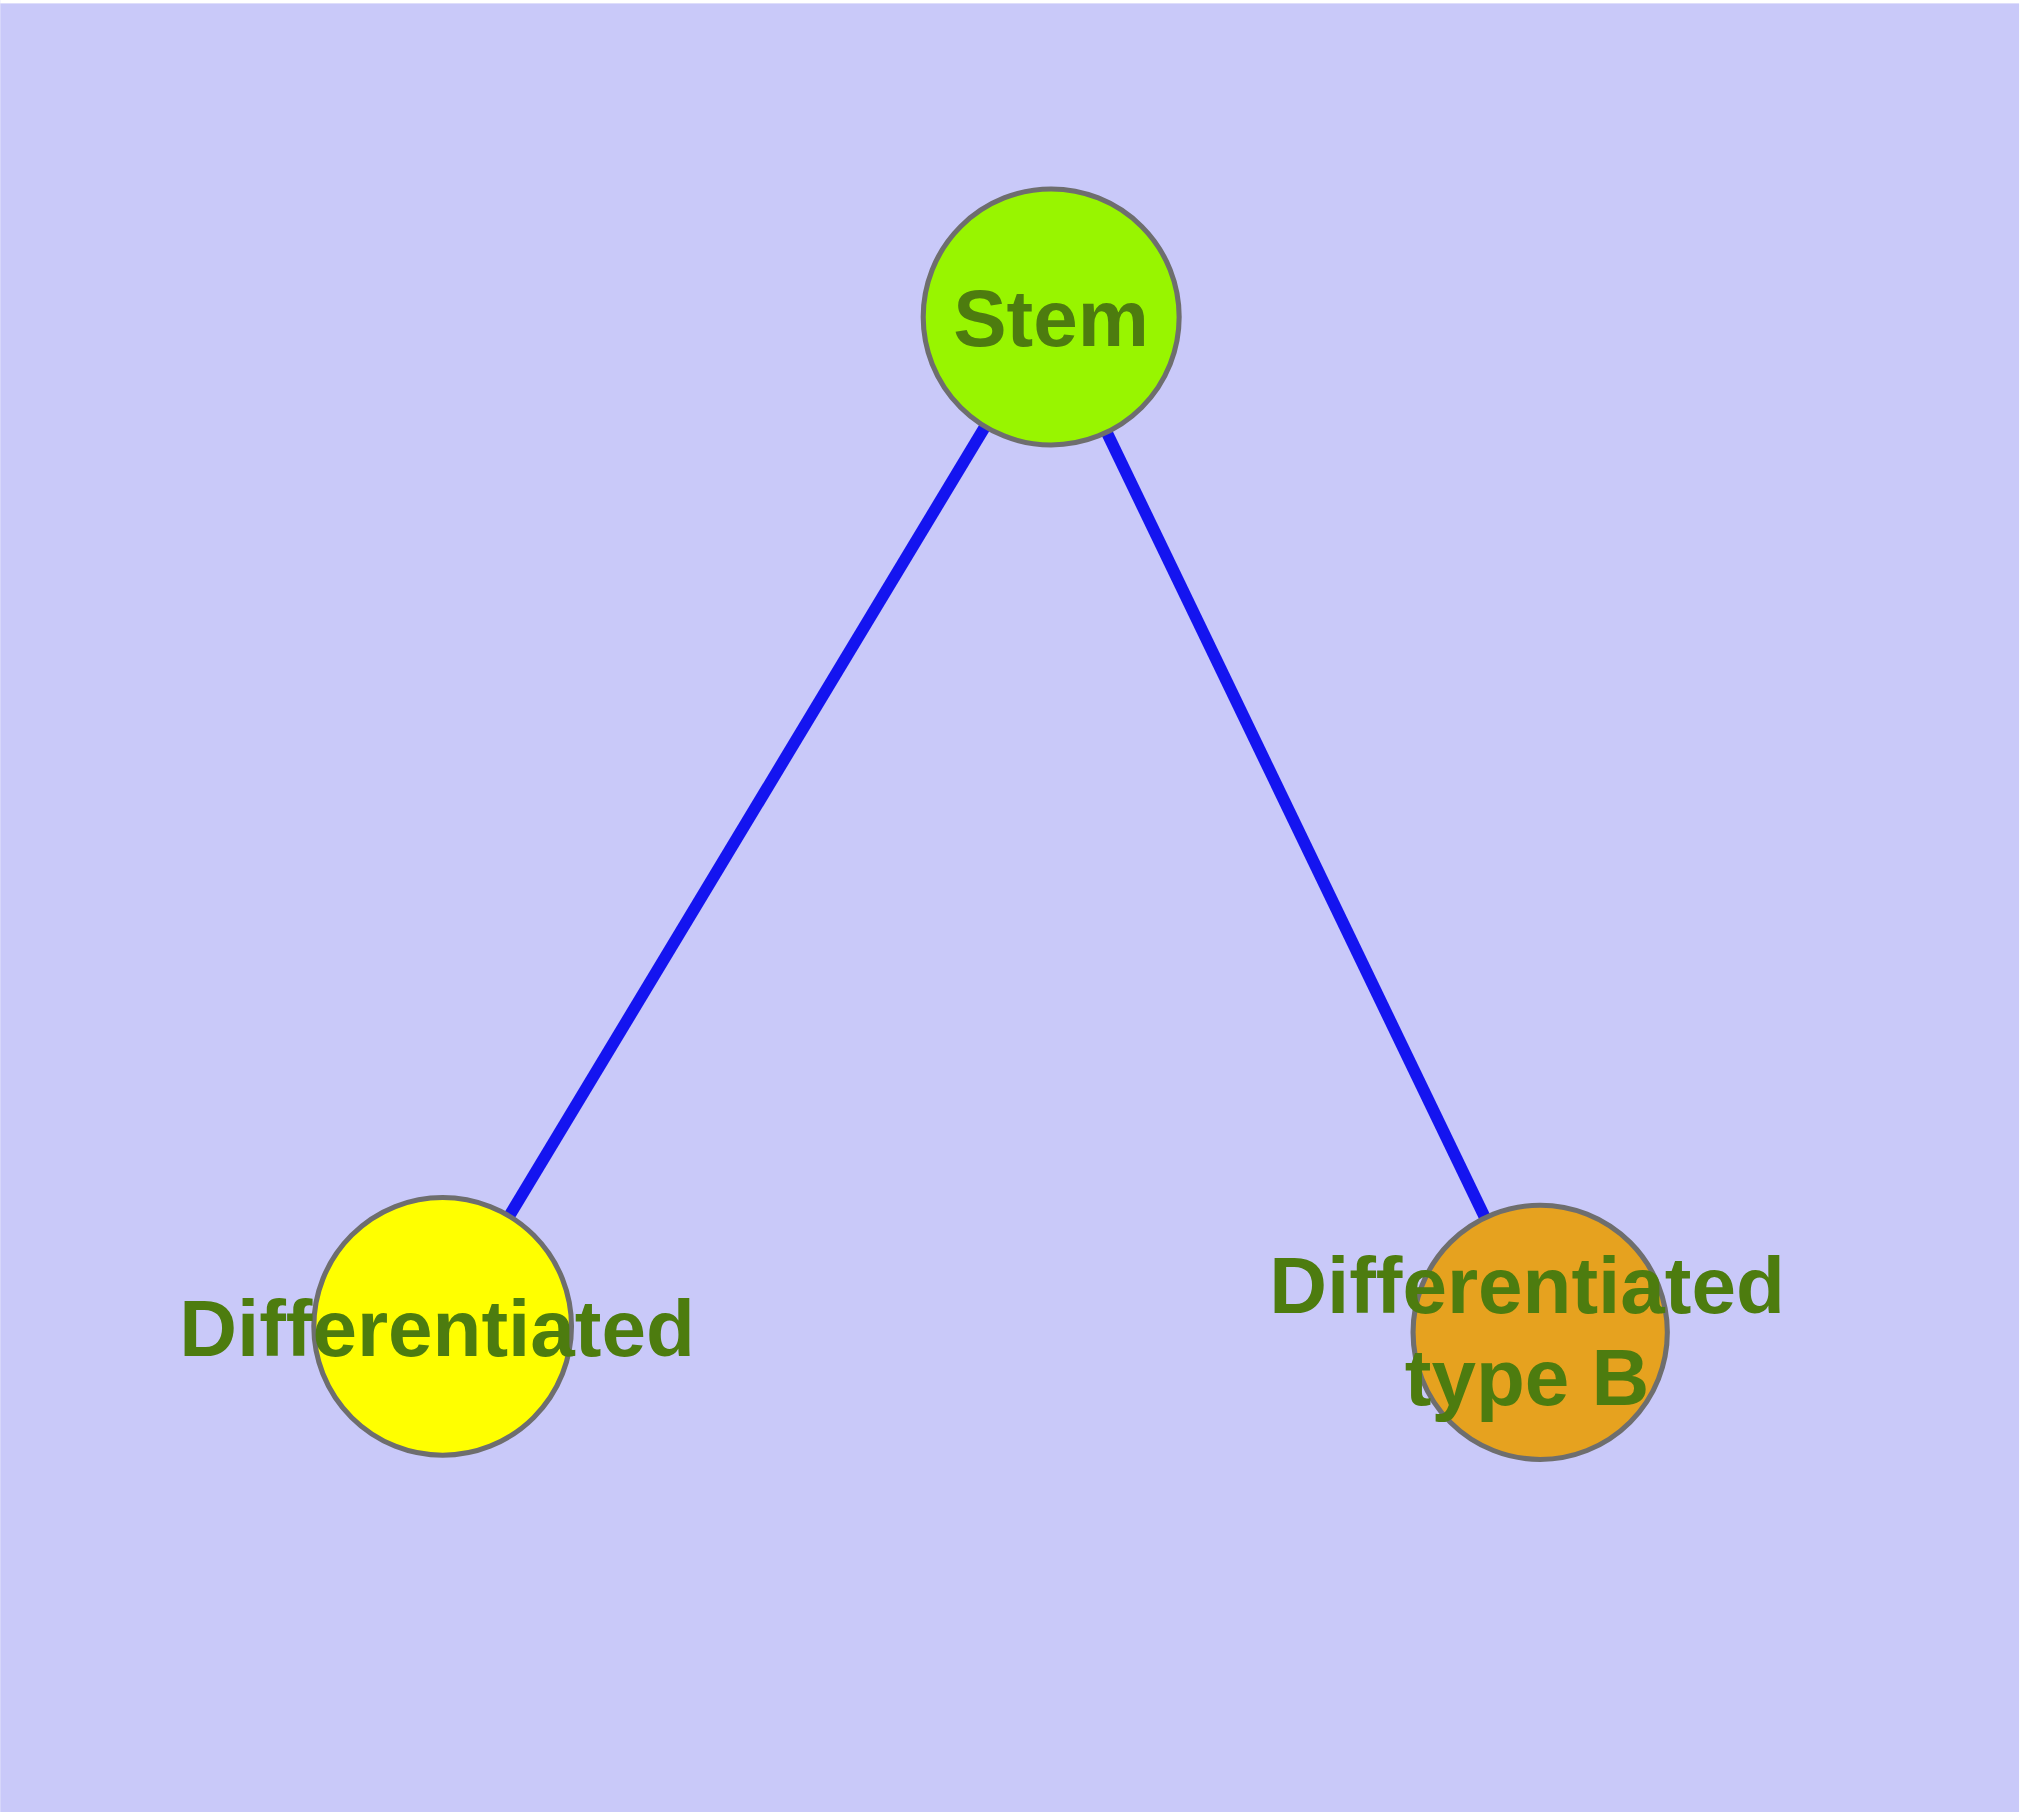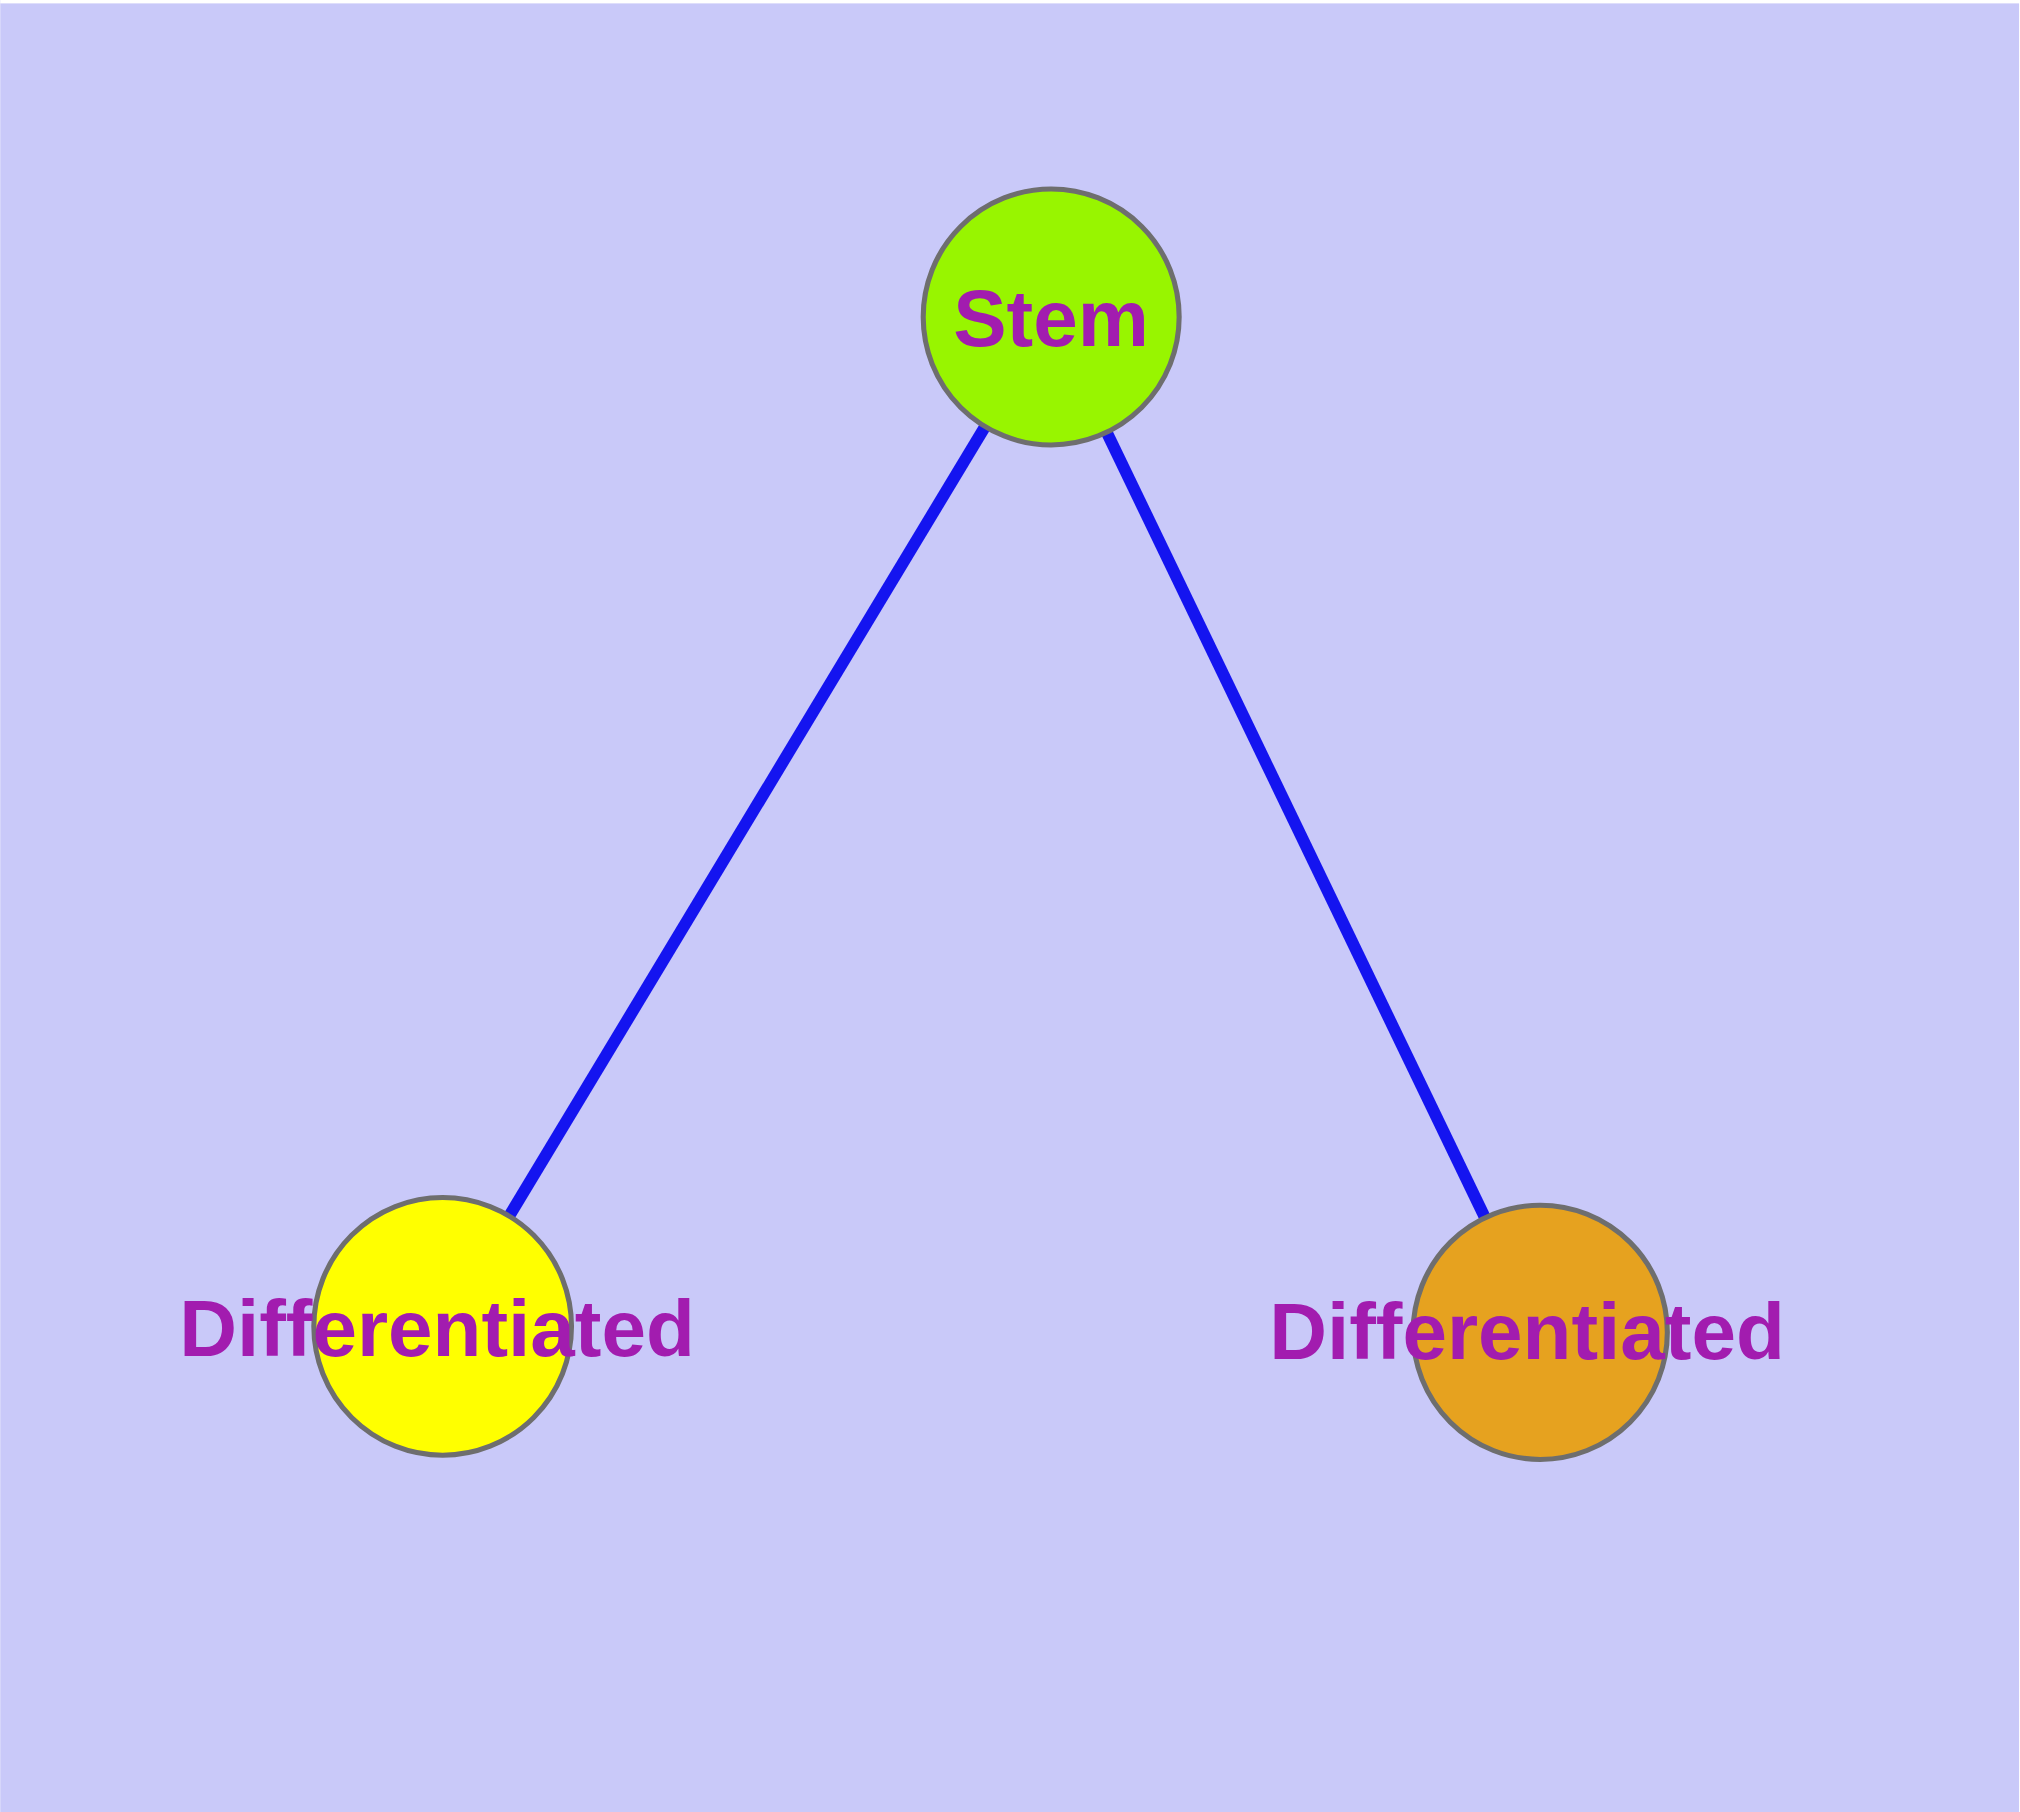--- a/index.html
+++ b/index.html
@@ -30,21 +30,21 @@
     stroke-width: 6;
   }
   .node-label {
     position: absolute;
     transform: translate(-50%, -50%);
     text-align: center;
     white-space: nowrap;
     font-weight: bold;
     font-size: 80px;
     line-height: 92px;
-    color: #a21caf;
+    color: #4d7c0f;
     pointer-events: none;
   }
 </style>
 </head>
 <body>
 
 <div class="canvas">
 
   <svg class="diagram-svg" viewBox="0 0 2384 2138" xmlns="http://www.w3.org/2000/svg">
 
@@ -65,16 +65,17 @@
   <div class="node-label" style="left:1051px; top:319px;">
     <div>Stem</div>
   </div>
 
   <div class="node-label" style="left:437px; top:1329px;">
     <div>Differentiated</div>
   </div>
 
   <div class="node-label" style="left:1527px; top:1332px;">
     <div>Differentiated</div>
+    <div>type B</div>
   </div>
 
 </div>
 
 
 </body></html>

